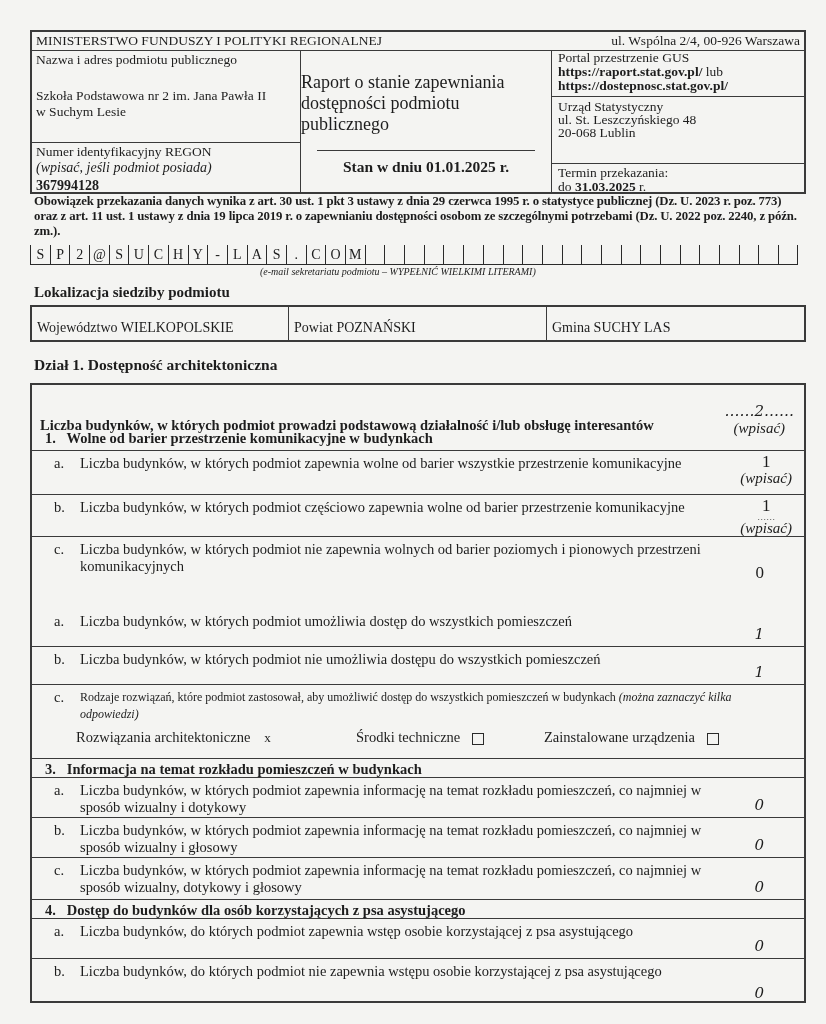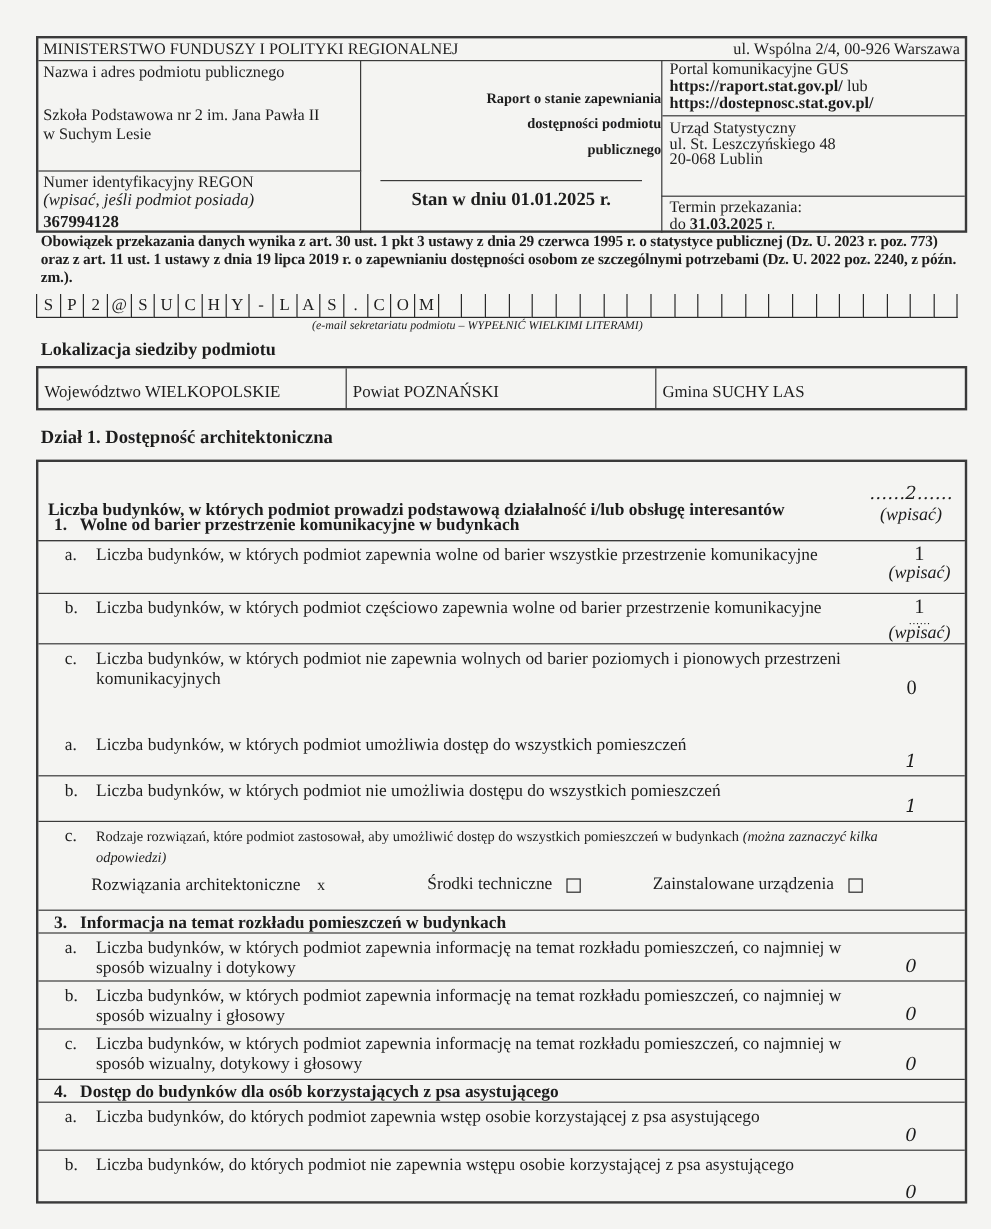--- a/index.html
+++ b/index.html
@@ -16,21 +16,21 @@
   .bt { border-top: 1.5px solid #3a3a3a; }
   .bb { border-bottom: 1.5px solid #3a3a3a; }
   .b { font-weight: bold; }
   .i { font-style: italic; }
 
   
   #hdr { left: 30px; top: 30px; width: 776px; height: 164px; font-size: 13.5px; }
   #hdr .row1 { position:absolute; left:0; top:0; right:0; height:18px; border-bottom:1.5px solid #3a3a3a; }
   #hdr .row1 span { position:absolute; top:1px; }
   .cell { position:absolute; box-sizing:border-box; }
-  .center-title { font-size: 12px; font-weight: bold; text-align: right; line-height: 21px; }
+  .center-title { font-size: 18px; font-weight: normal; text-align: left; line-height: 21px; }
 
   
   #oblig { left: 34px; top: 194px; width: 774px; font-size: 12.8px; font-weight: bold; line-height: 15px; letter-spacing: -0.15px; }
 
   
   #email { left: 30px; top: 245px; height: 20px; display: flex; }
   #email .c { width: 19.7px; height: 20px; border-left: 1.5px solid #2a2a2a; border-bottom: 1.5px solid #2a2a2a; box-sizing: border-box; font-size: 14px; text-align: center; line-height: 19px; }
   #email .c:last-child { border-right: 1.5px solid #2a2a2a; }
   #email-note { left: 260px; top: 266px; font-size: 10px; font-style: italic; }
 
@@ -76,21 +76,21 @@
 
   <div class="cell center-title" style="left:269px; top:40px; width:250px;">
     <div>Raport o stanie zapewniania</div>
     <div>dostępności podmiotu</div>
     <div>publicznego</div>
   </div>
   <div class="abs" style="left:285px; top:118px; width:218px; border-top:1.5px solid #3a3a3a;"></div>
   <div class="cell b" style="left:269px; top:126px; width:250px; text-align:center; font-size:15.5px;">Stan w dniu 01.01.2025 r.</div>
 
   <div class="cell" style="left:519px; top:18px; width:253px; height:114px; border-left:1.5px solid #3a3a3a; border-bottom:1.5px solid #3a3a3a; padding:1px 6px; line-height:14px;">
-    <div>Portal komunikacyjne GUS</div>
+    <div>Portal przestrzenie GUS</div>
     <div><span class="b">https://raport.stat.gov.pl/</span><span> lub</span></div>
     <div class="b">https://dostepnosc.stat.gov.pl/</div>
     <div style="border-top:1.5px solid #3a3a3a; margin:3px -6px 0; padding:3px 6px 0; line-height:13px;">
       <div>Urząd Statystyczny</div>
       <div>ul. St. Leszczyńskiego 48</div>
       <div>20-068 Lublin</div>
     </div>
   </div>
   <div class="cell" style="left:519px; top:132px; width:253px; height:30px; border-left:1.5px solid #3a3a3a; padding:2px 6px; line-height:14px;">
     <div>Termin przekazania:</div>

